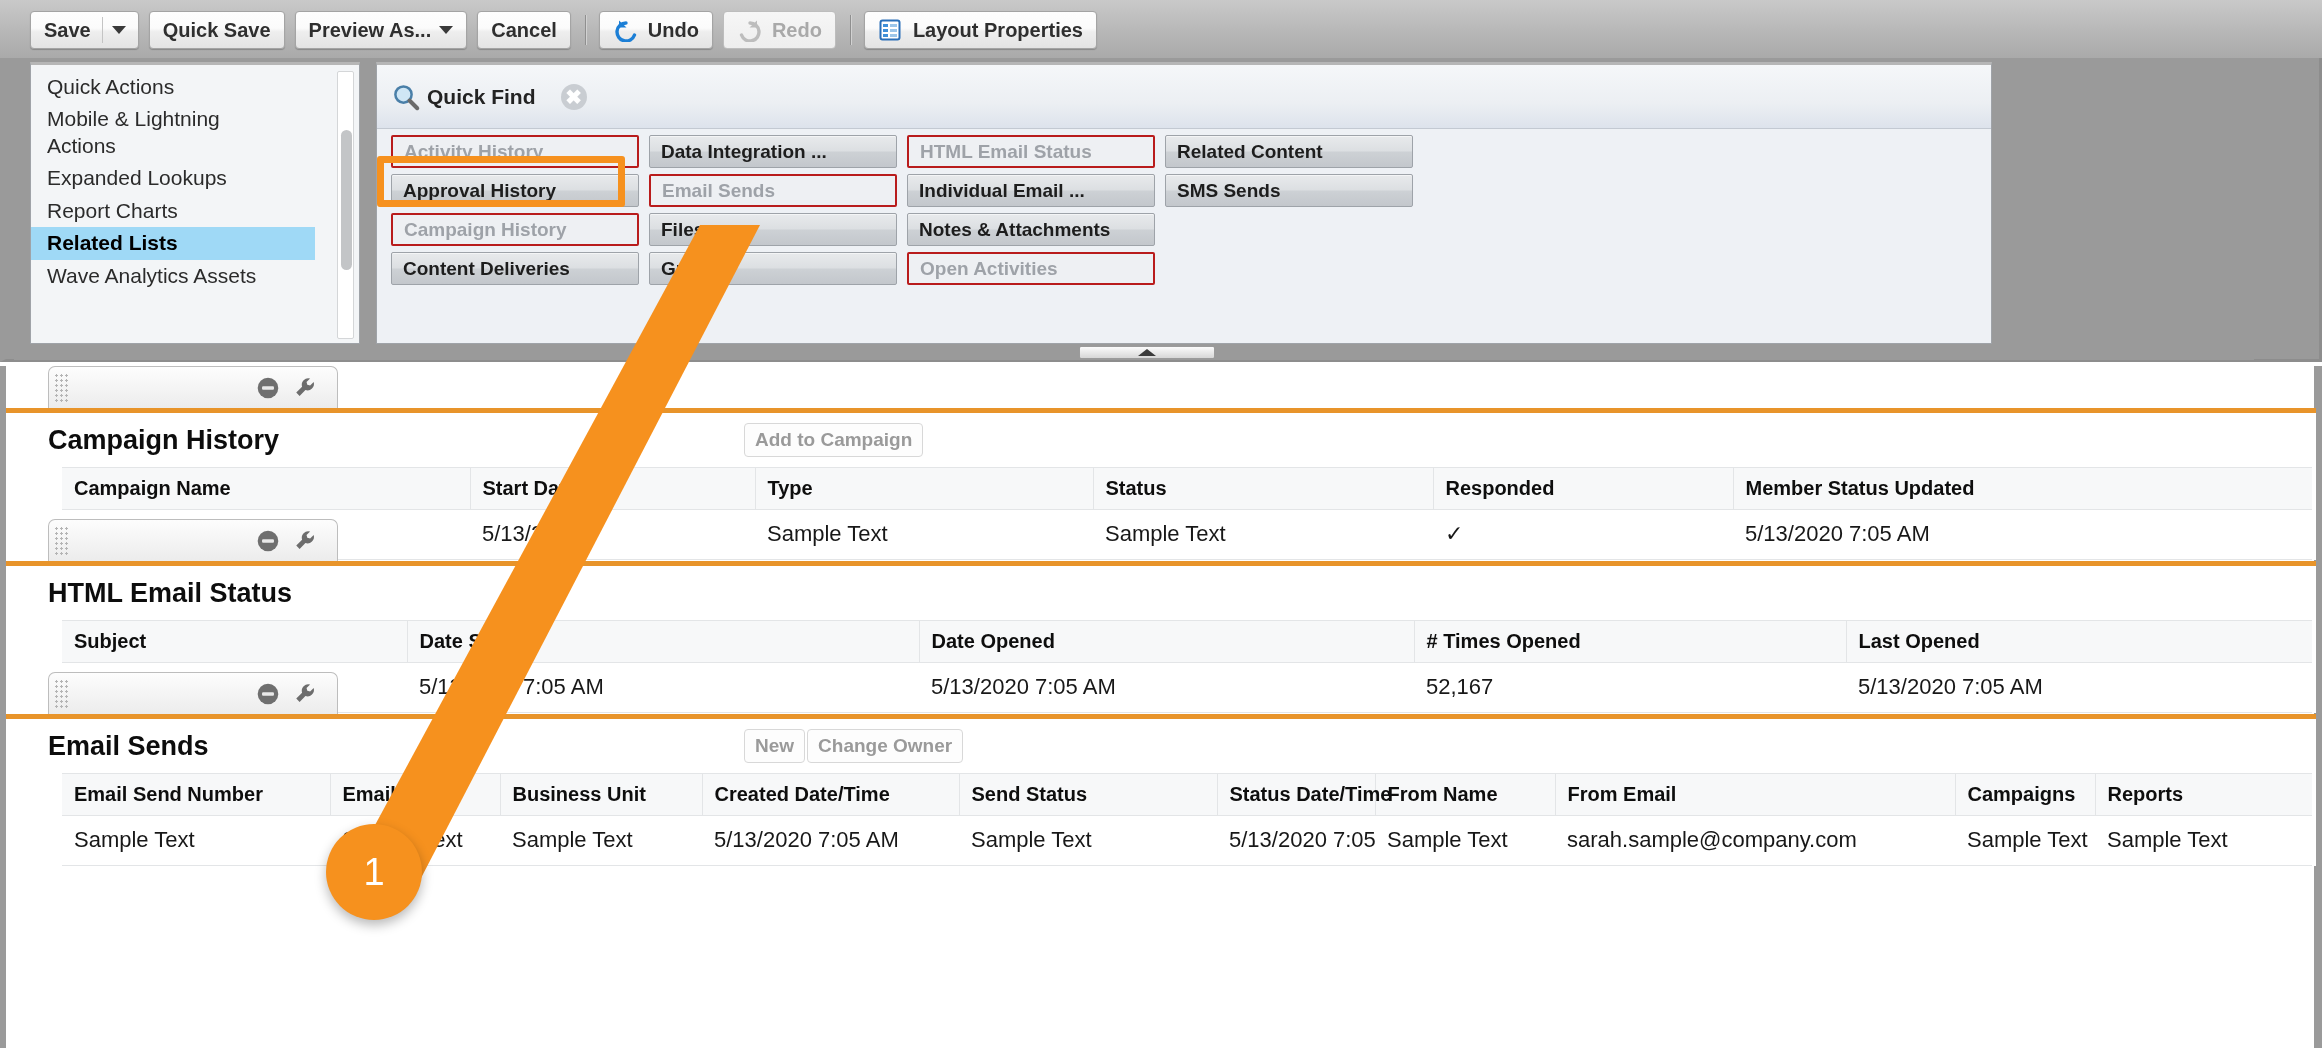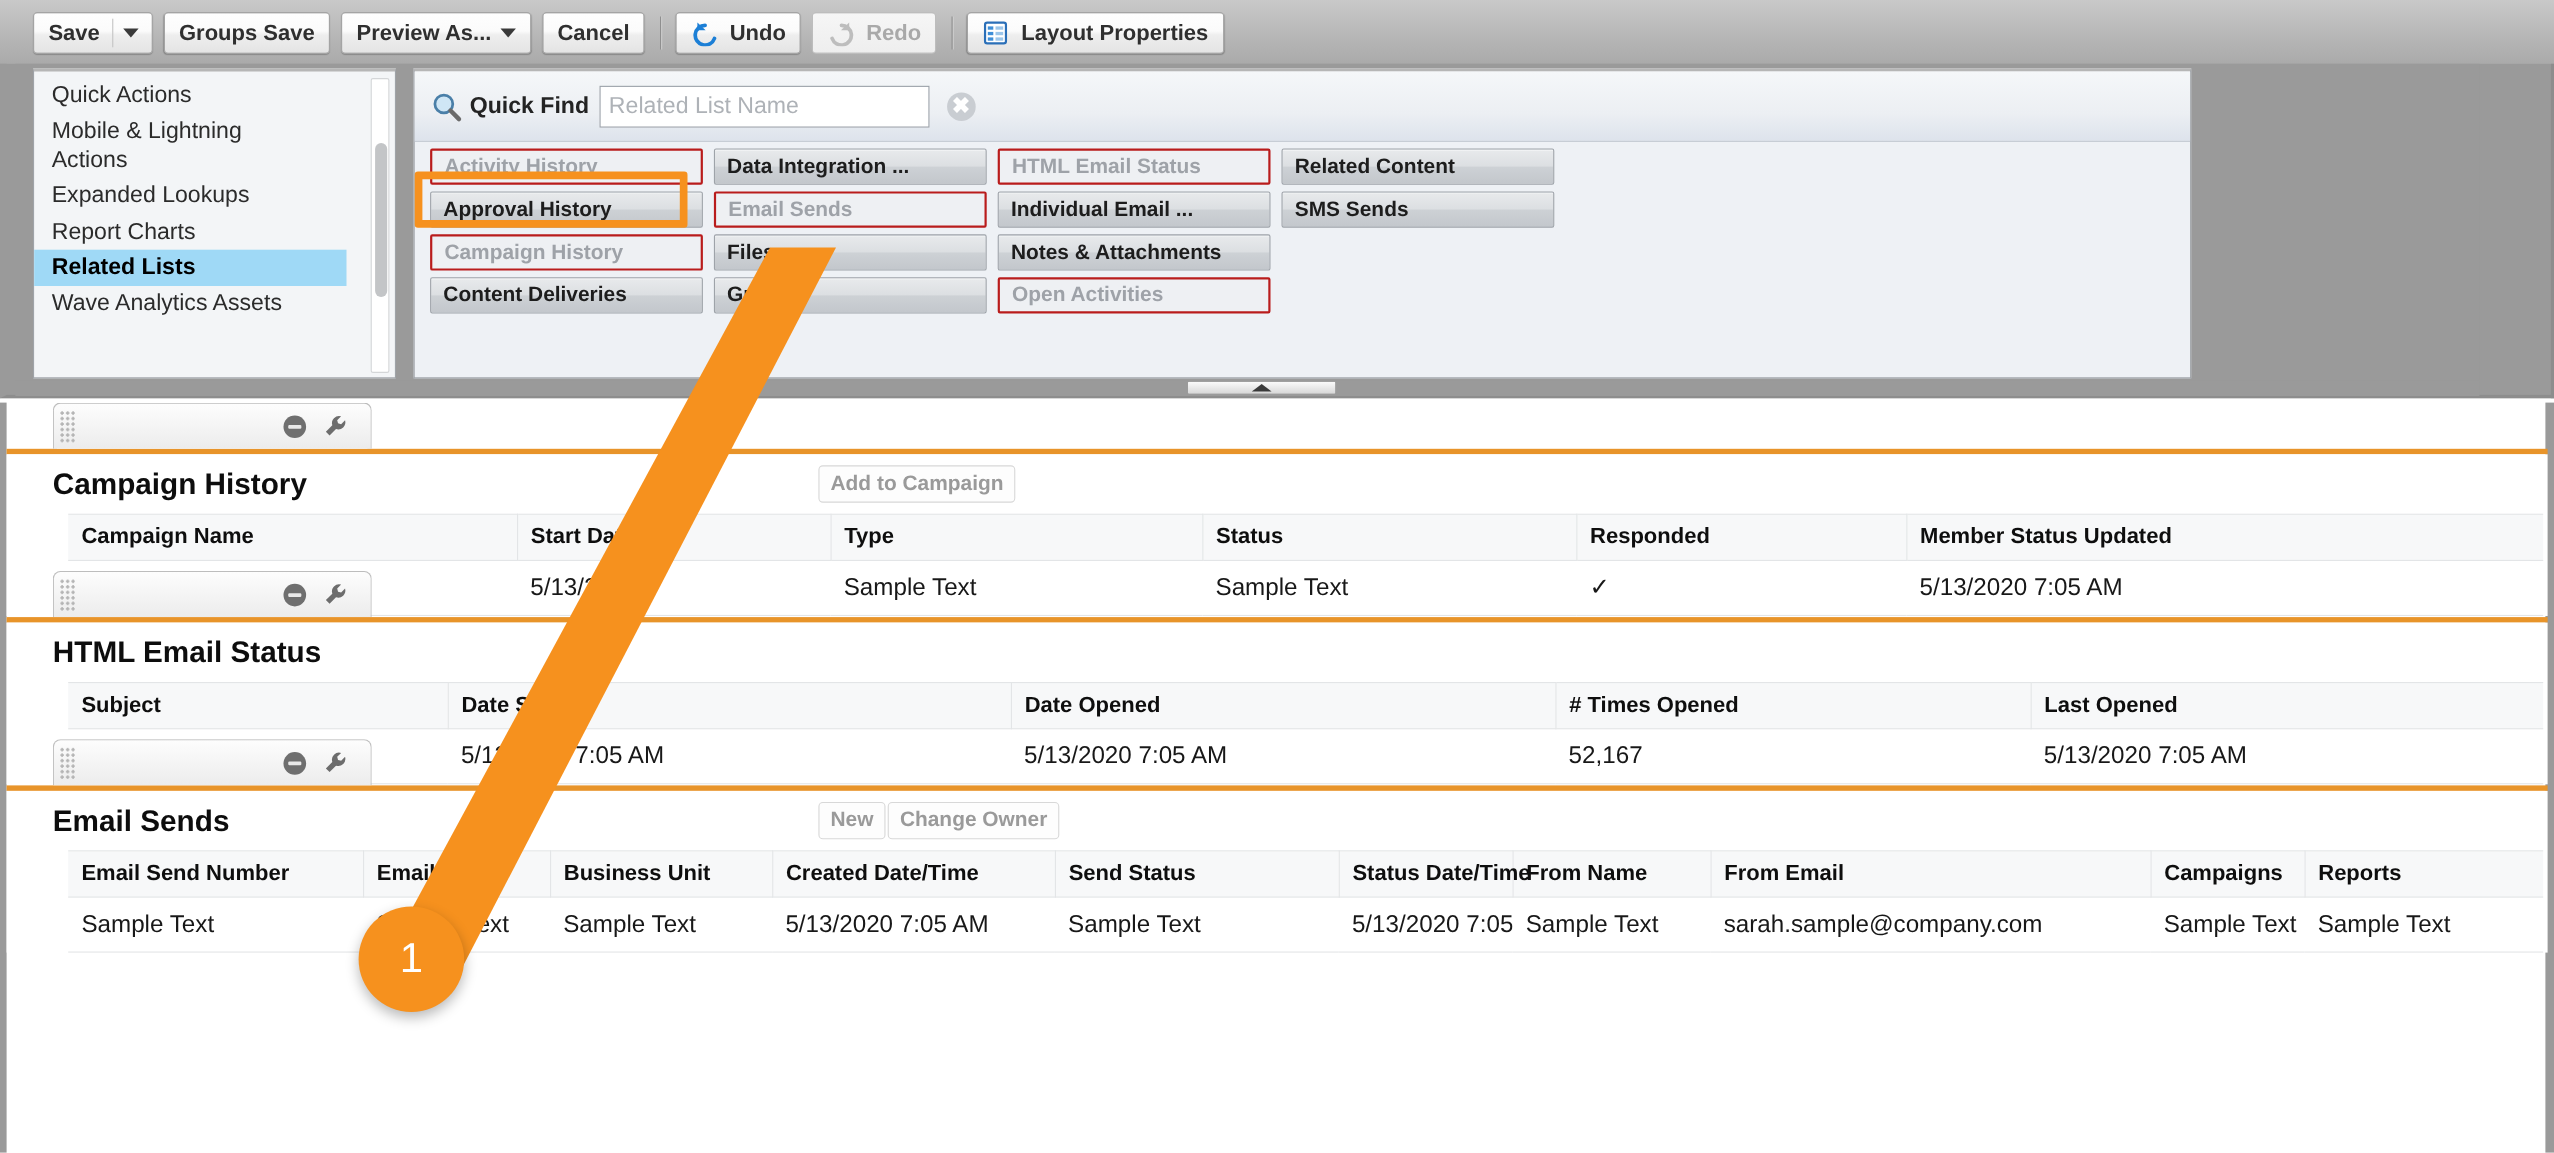--- a/index.html
+++ b/index.html
@@ -273,21 +273,21 @@
 
   <div class="toolbar">
 
     <div class="btn split">
       <span>Save</span>
       <span class="split-divider"></span>
       <span class="caret"></span>
     </div>
 
     <div class="btn">
-      <span>Groups Save</span>
+      <span>Quick Save</span>
     </div>
 
     <div class="btn">
       <span>Preview As...</span>
       <span class="caret tight" style="margin-right:0;margin-left:8px;"></span>
     </div>
 
     <div class="btn">
       <span>Cancel</span>
     </div>
@@ -345,21 +345,20 @@
       </div>
     </div>
 
     <div class="tile-panel">
       <div class="quickfind-bar">
         <svg class="qf-icon" viewBox="0 0 24 24">
           <circle cx="10" cy="10" r="6.5" fill="#cfe6f5" stroke="#4a7fa8" stroke-width="2"></circle>
           <path d="M14.8 14.8 L21 21" stroke="#6b6b6b" stroke-width="3.2" stroke-linecap="round"></path>
         </svg>
         <span class="qf-label">Quick Find</span>
-        <input class="qf-input" type="text" placeholder="Related List Name" style="">
         <div class="qf-clear">✖</div>
       </div>
 
       <div class="tile-grid">
           <div class="tile disabled" style="grid-area: 1 / 1;">
             <span>Activity History</span>
           </div>
           <div class="tile enabled" style="grid-area: 2 / 1;">
             <span>Approval History</span>
           </div>

